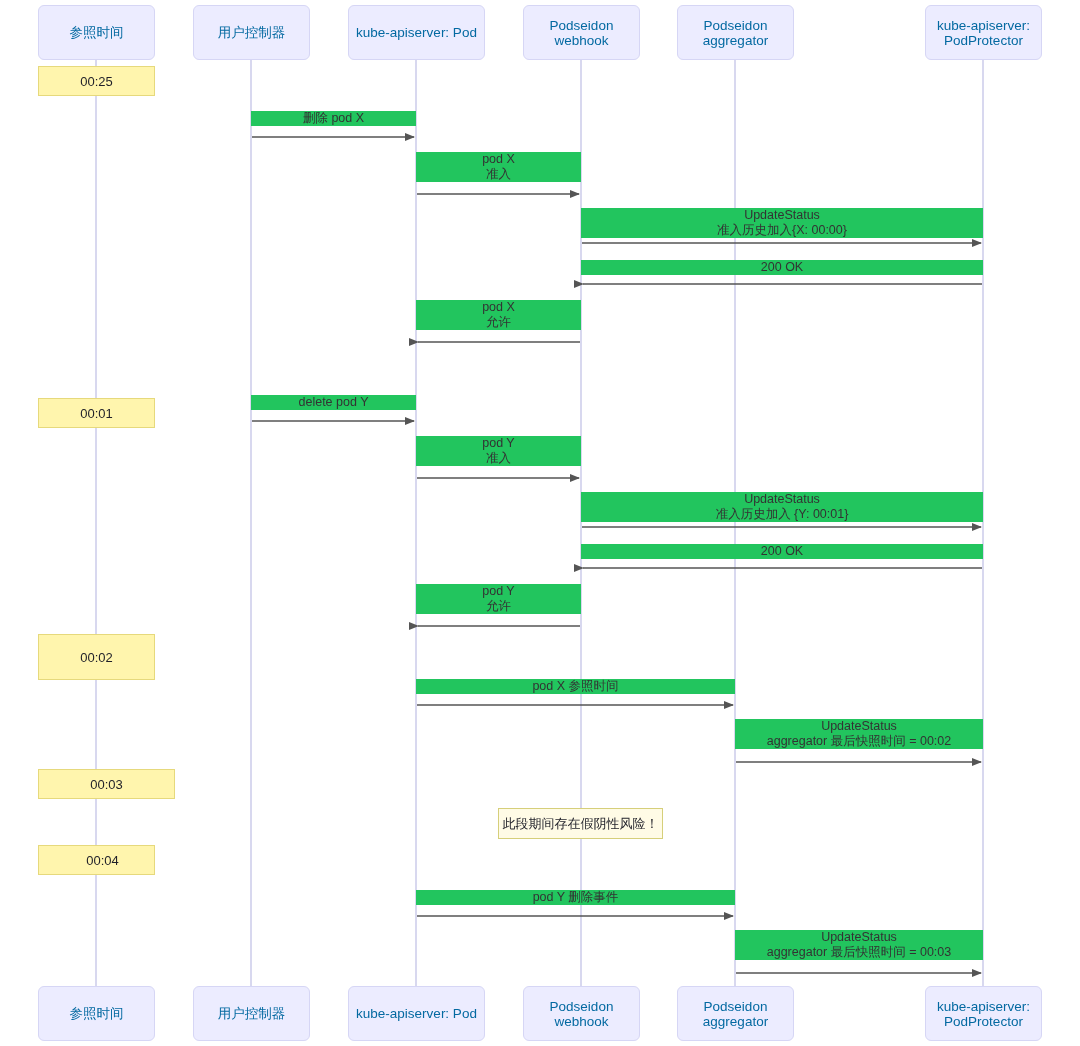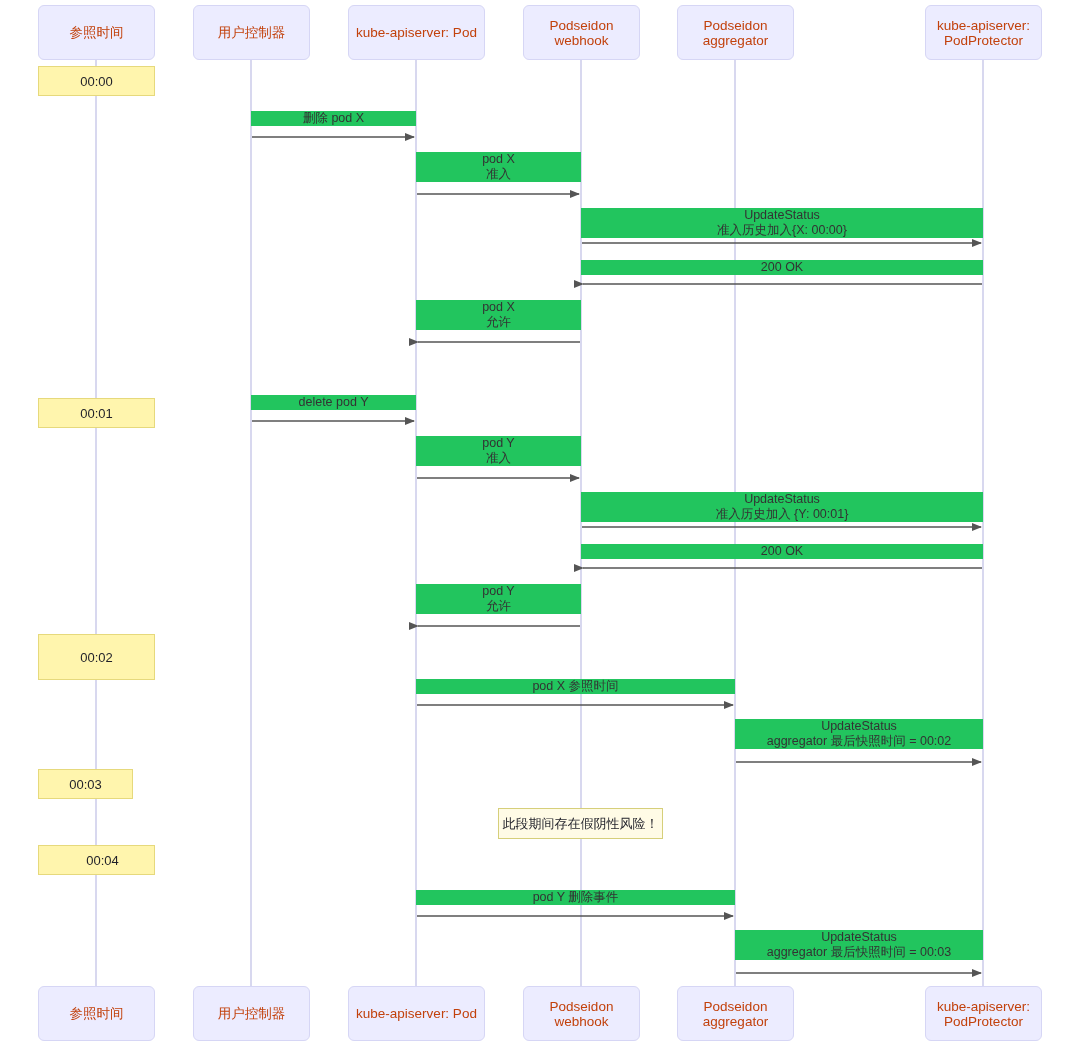--- a/index.html
+++ b/index.html
@@ -32,21 +32,21 @@
     box-sizing: border-box;
     background: #ECECFF;
     border: 1px solid #d6d6f5;
     border-radius: 6px;
     display: flex;
     align-items: center;
     justify-content: center;
     text-align: center;
     font-size: 13.5px;
     line-height: 15px;
-    color: #c2410c;
+    color: #0369a1;
     white-space: pre-line;
     z-index: 4;
   }
   .time-note {
     position: absolute;
     box-sizing: border-box;
     background: #FFF5AD;
     border: 1px solid #e6d97c;
     display: flex;
     align-items: center;
@@ -138,24 +138,24 @@
       <div class="participant-box" style="left: 193px; top: 986px; width: 117px; height: 55px;">用户控制器</div>
       <div class="participant-box" style="left: 348px; top: 986px; width: 137px; height: 55px;">kube-apiserver: Pod</div>
       <div class="participant-box" style="left: 523px; top: 986px; width: 117px; height: 55px;">Podseidon
 webhook</div>
       <div class="participant-box" style="left: 677px; top: 986px; width: 117px; height: 55px;">Podseidon
 aggregator</div>
       <div class="participant-box" style="left: 925px; top: 986px; width: 117px; height: 55px;">kube-apiserver:
 PodProtector</div>
     </div>
   <div id="time-markers">
-      <div class="time-note" style="left: 38px; top: 66px; width: 117px; height: 30px;">00:00</div>
+      <div class="time-note" style="left: 38px; top: 66px; width: 117px; height: 30px;">00:25</div>
       <div class="time-note" style="left: 38px; top: 350px; width: 117px; height: 30px; margin-top: 48px;">00:01</div>
       <div class="time-note" style="left: 38px; top: 634px; width: 117px; height: 46px;">00:02</div>
-      <div class="time-note" style="left: 38px; top: 769px; width: 95px; height: 30px;">00:03</div>
+      <div class="time-note" style="left: 38px; top: 769px; width: 137px; height: 30px;">00:03</div>
       <div class="time-note" style="left: 38px; top: 845px; width: 117px; height: 30px; padding-left: 12px;">00:04</div>
     </div>
   <div id="message-labels">
       <div class="msg-label" style="left: 251px; width: 165px; top: 111px;">删除 pod X</div>
       <div class="msg-label" style="left: 416px; width: 165px; top: 152px;">pod X
 准入</div>
       <div class="msg-label" style="left: 581px; width: 402px; top: 208px;">UpdateStatus
 准入历史加入{X: 00:00}</div>
       <div class="msg-label" style="left: 581px; width: 402px; top: 260px;">200 OK</div>
       <div class="msg-label" style="left: 416px; width: 165px; top: 300px;">pod X

